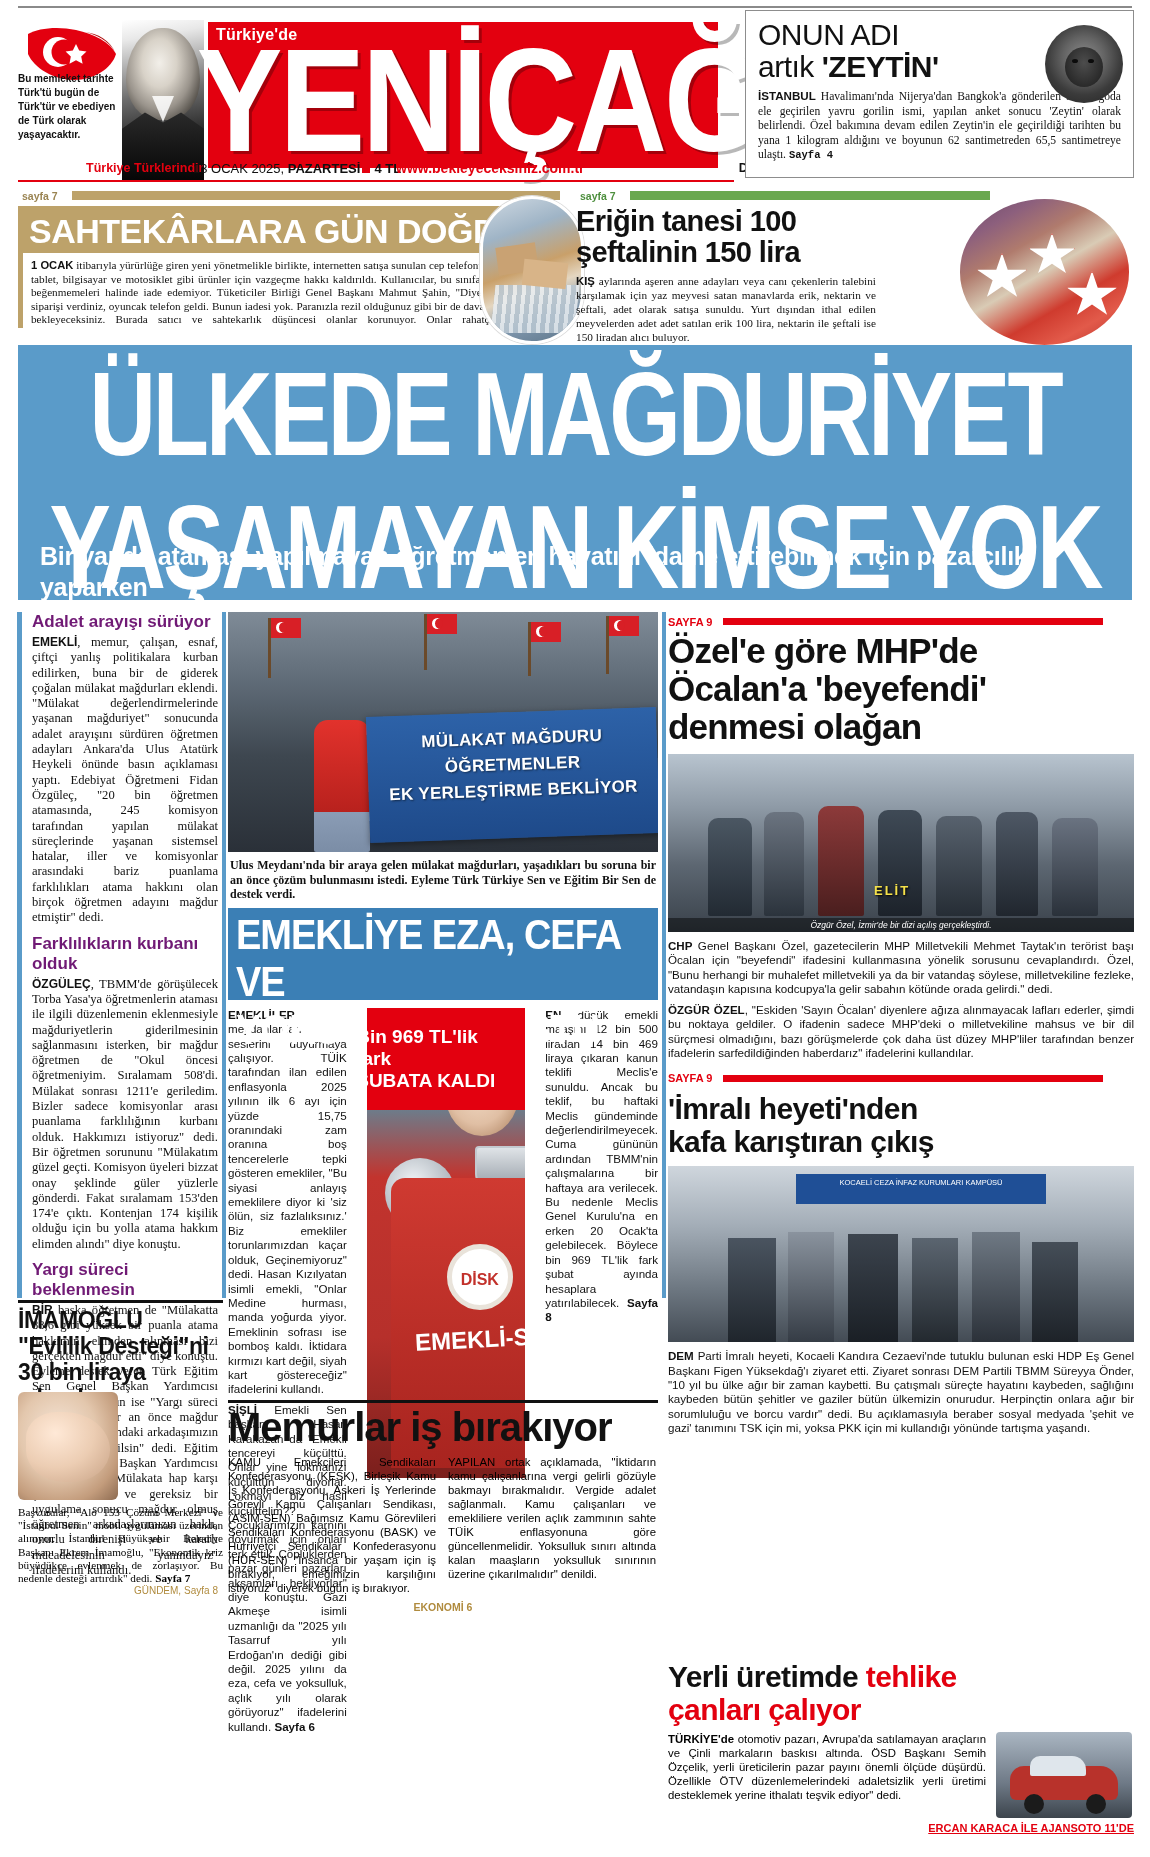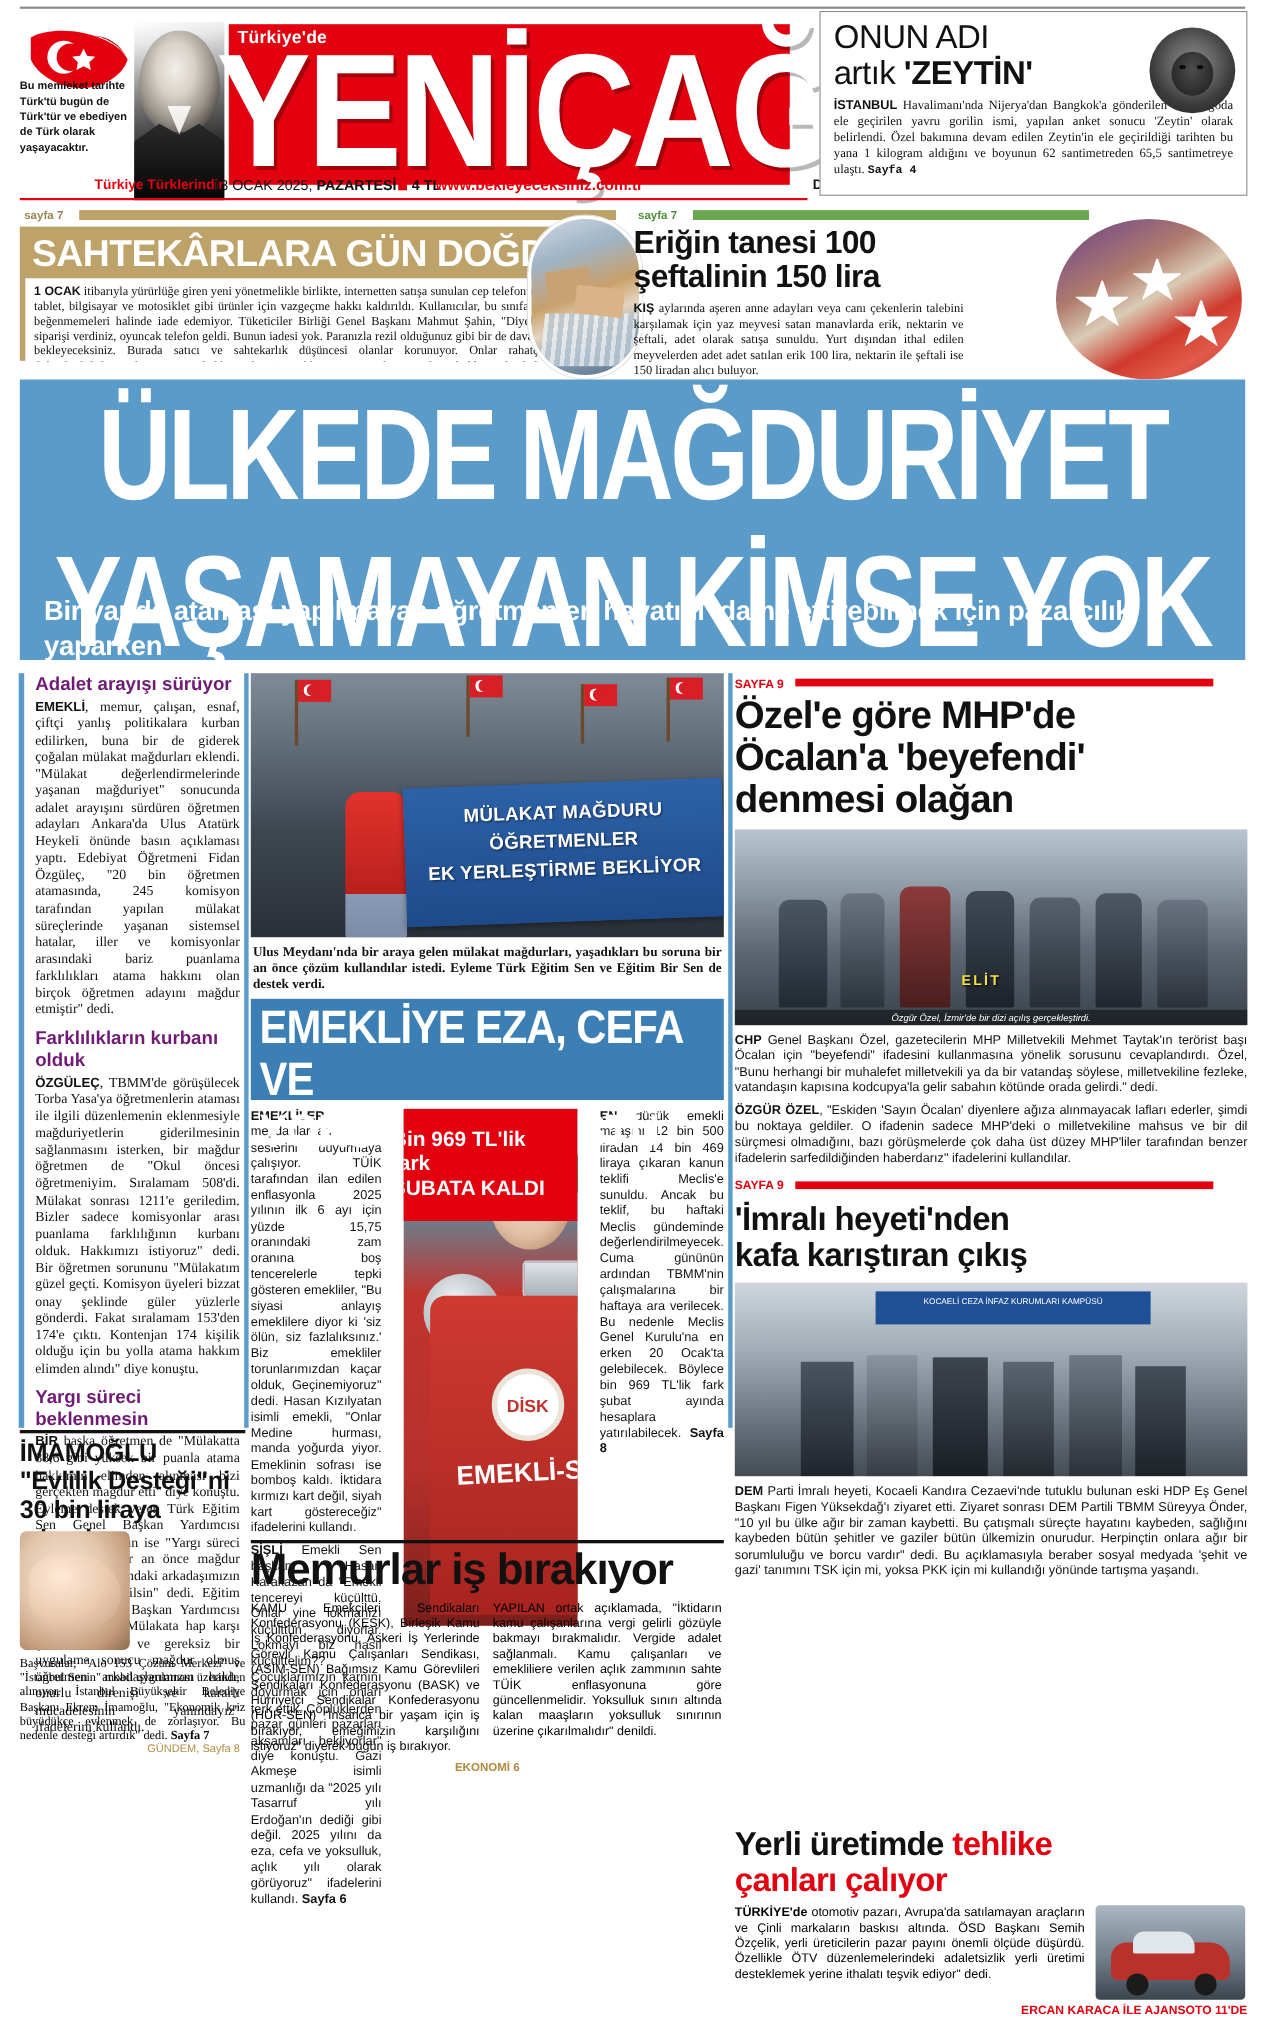--- a/index.html
+++ b/index.html
@@ -323,21 +323,21 @@
   .yerli .txt b { font-weight:800; }
   .yerli .car {
     width:136px; height:86px; position:relative; overflow:hidden;
     background: linear-gradient(180deg,#aab6c2,#6e7986 60%,#3c444c);
     border-radius:4px;
   }
   .yerli .car .body{position:absolute;left:14px;top:34px;width:108px;height:34px;background:#b8322b;border-radius:14px 18px 6px 6px;}
   .yerli .car .win{position:absolute;left:34px;top:24px;width:56px;height:20px;background:#dfe6ec;border-radius:10px 14px 2px 2px;}
   .yerli .car .w1{position:absolute;left:28px;top:62px;width:20px;height:20px;border-radius:50%;background:#1b1b1b;}
   .yerli .car .w2{position:absolute;left:90px;top:62px;width:20px;height:20px;border-radius:50%;background:#1b1b1b;}
-  .yerli .foot { margin-top:4px; font-size:11px; font-weight:800; color:#e3000f; text-align:right; }
+  .yerli .foot { margin-top:4px; font-size:11px; font-weight:800; color:#e3000f; text-align:right;text-decoration:underline; }
 
   
   .vsep { position:absolute; width:4px; background:#5a9bc9; }
 </style>
 </head>
 <body>
 
 <div class="page">
 
   <div class="top-rule"></div>
@@ -475,21 +475,21 @@
       <div class="tflag" style="left:381px; top:4px;"></div>
       <div class="redcoat"></div>
       <div class="banner-blue">
         <div>
           <span>MÜLAKAT MAĞDURU</span><br>
           <span>ÖĞRETMENLER</span><br>
           <span>EK YERLEŞTİRME BEKLİYOR</span>
         </div>
       </div>
     </div>
-    <div class="caption">Ulus Meydanı'nda bir araya gelen mülakat mağdurları, yaşadıkları bu soruna bir an önce çözüm kullandılar istedi. Eyleme Türk Eğitim Sen ve Eğitim Bir Sen de destek verdi.</div>
+    <div class="caption">Ulus Meydanı'nda bir araya gelen mülakat mağdurları, yaşadıkları bu soruna bir an önce çözüm bulunmasını istedi. Eyleme Türk Türkiye Sen ve Eğitim Bir Sen de destek verdi.</div>
 
     <div class="emekliye-banner">
       <h2>
         <span>EMEKLİYE EZA, CEFA VE</span><br>
         <span>YOKSULLUK DÜŞTÜ</span>
       </h2>
     </div>
 
     <div class="colC-body">
       <div class="txtcol">

